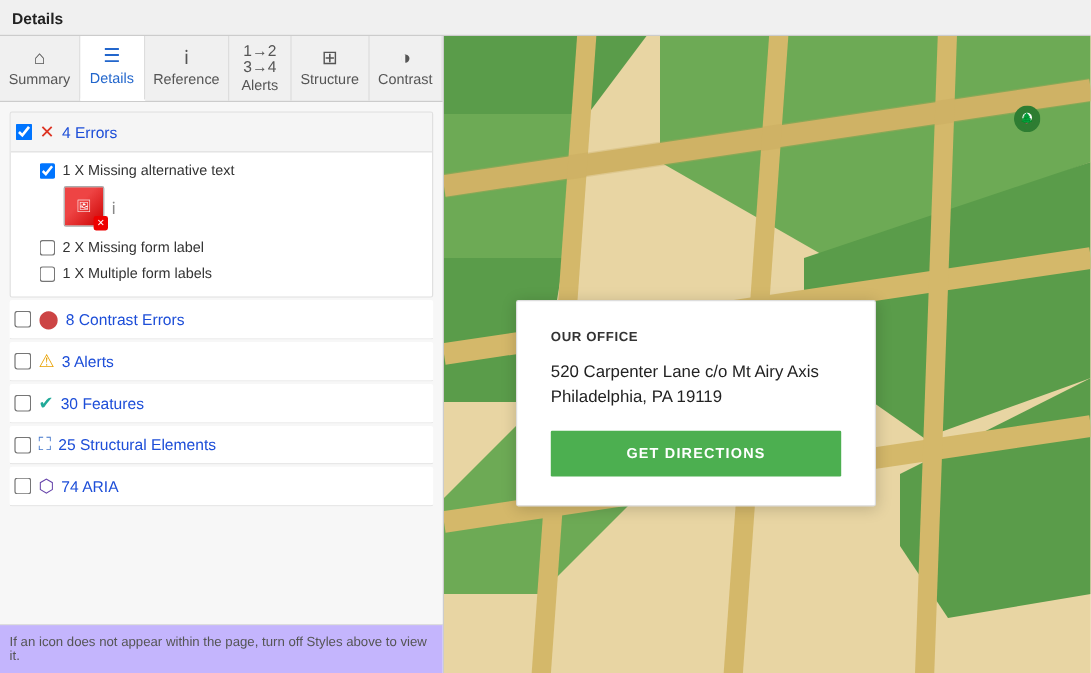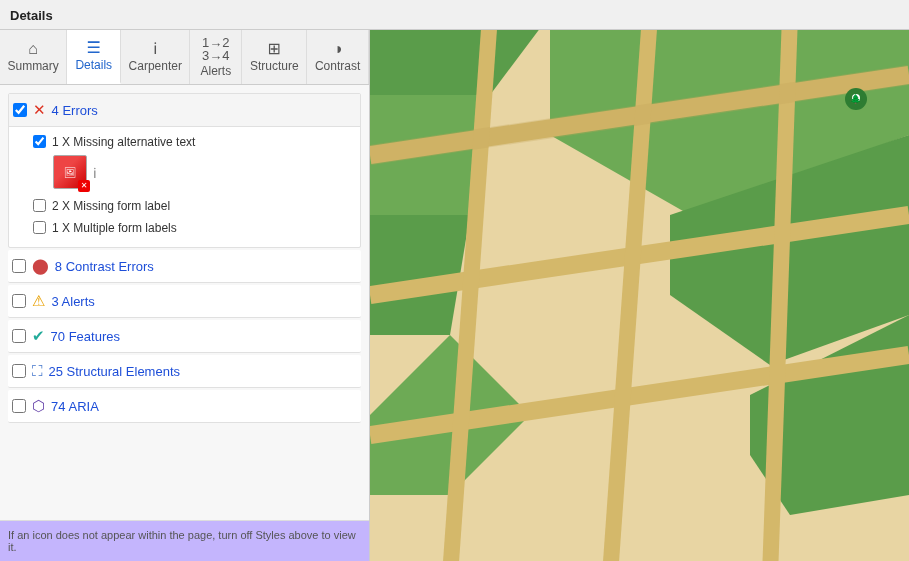--- a/index.html
+++ b/index.html
@@ -119,21 +119,21 @@
       background: #f5f5f5;
     }
     .errors-header input[type=checkbox] {
       margin-right: 6px;
     }
     .errors-body {
       padding: 4px 8px 8px 24px;
     }
     .sub-item {
       display: flex;
-      align-items: flex-start;
+      align-items: flex-end;
       padding: 4px 0;
       font-size: 12px;
       color: #333;
     }
     .sub-item input[type=checkbox] {
       margin-right: 6px;
     }
     .sub-item-with-image {
       display: flex;
       align-items: center;
@@ -280,21 +280,21 @@
       <div class="tab">
         <span class="tab-icon">⌂</span>
         <span class="tab-label">Summary</span>
       </div>
       <div class="tab active">
         <span class="tab-icon">☰</span>
         <span class="tab-label">Details</span>
       </div>
       <div class="tab">
         <span class="tab-icon">ℹ</span>
-        <span class="tab-label">Carpenter</span>
+        <span class="tab-label">Reference</span>
       </div>
       <div class="tab">
         <span class="tab-icon" style="font-size:13px;text-align:center;">1→2<br>3→4</span>
         <span class="tab-label">Alerts</span>
       </div>
       <div class="tab">
         <span class="tab-icon">⊞</span>
         <span class="tab-label">Structure</span>
       </div>
       <div class="tab">
@@ -345,21 +345,21 @@
 
       <div class="category-row">
         <input type="checkbox" class="category-checkbox" style="">
         <span class="icon-alert category-icon">⚠</span>
         <span class="category-label">3 Alerts</span>
       </div>
 
       <div class="category-row">
         <input type="checkbox" class="category-checkbox" style="">
         <span class="icon-feature category-icon">✔</span>
-        <span class="category-label">70 Features</span>
+        <span class="category-label">30 Features</span>
       </div>
 
       <div class="category-row">
         <input type="checkbox" class="category-checkbox" style="">
         <span class="icon-structural category-icon">⛶</span>
         <span class="category-label">25 Structural Elements</span>
       </div>
 
       <div class="category-row">
         <input type="checkbox" class="category-checkbox" style="">
@@ -402,16 +402,24 @@
     </svg>
 
     <svg class="map-pin" viewBox="0 0 22 28">
       <ellipse cx="11" cy="11" rx="11" ry="11" fill="#2e7d32"></ellipse>
       <path d="M11 22 L4 13 Q11 2 18 13 Z" fill="#2e7d32"></path>
       <circle cx="11" cy="10" r="4" fill="#fff"></circle>
 
       <text x="11" y="14" text-anchor="middle" font-size="9" fill="#2e7d32">🌲</text>
     </svg>
 
+    <div class="office-popup">
+      <div class="office-label">OUR OFFICE</div>
+      <div class="office-address">
+        <span>520 Carpenter Lane c/o Mt Airy Axis</span><br>
+        <span>Philadelphia, PA 19119</span>
+      </div>
+      <button class="directions-btn">GET DIRECTIONS</button>
+    </div>
 
   </div>
 
 </div>
 
 </body></html>

